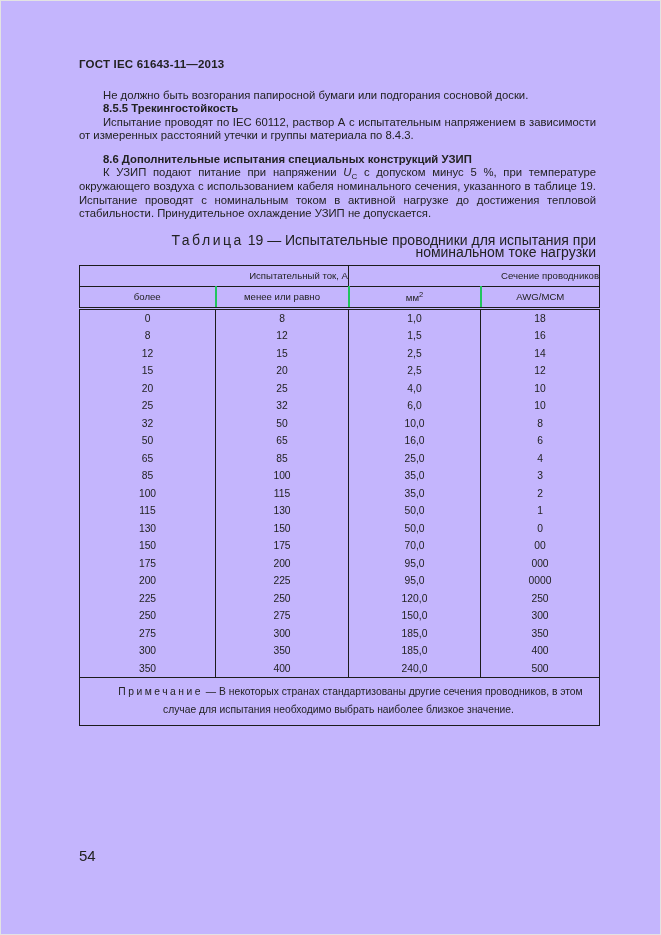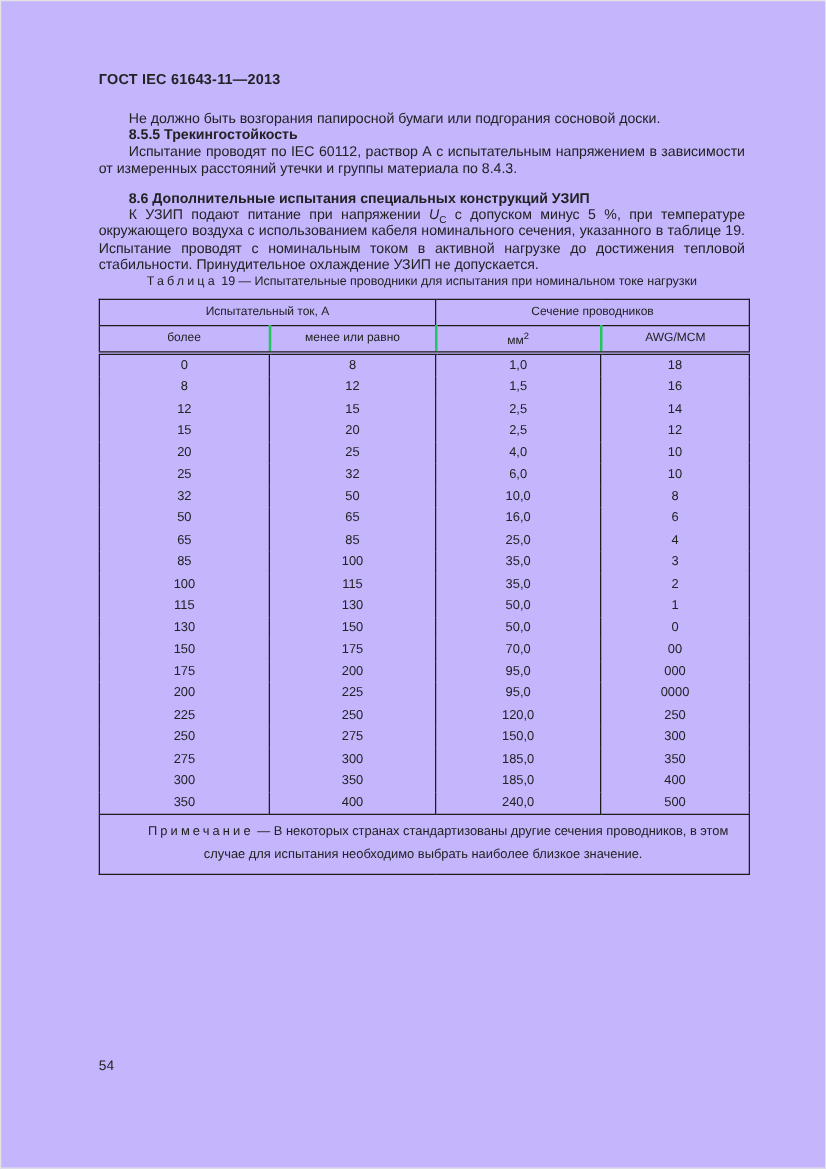--- a/index.html
+++ b/index.html
@@ -38,40 +38,41 @@
   .gap-lg { margin-top: 10px; }
   .gap-md { margin-top: 10px; }
   .sym { font-style: italic; }
   sub.subsym {
     font-size: 8px;
     vertical-align: baseline;
     position: relative; top: 2.5px;
     font-style: normal;
   }
   .caption {
-    font-size: 10px;
+    margin-top: 13px;
+    font-size: 14px;
     line-height: 12px;
     text-indent: 0;
-    text-align: center;
+    text-align: right;
   }
   .spaced { letter-spacing: 2.5px; }
   table.gost {
     margin-top: 7px;
     width: 520px;
     border-collapse: collapse;
     border: 1.5px solid #1c1c1c;
     table-layout: fixed;
   }
   table.gost th {
     font-weight: normal;
     font-size: 9.6px;
     text-align: center;
     vertical-align: middle;
   }
-  tr.hdr-group th { height: 21px; border-bottom: 1px solid #1c1c1c; }
+  tr.hdr-group th { height: 21px; border-bottom: 1px solid #1c1c1c; text-align: right; }
   tr.hdr-group th.grp1 { border-right: 1px solid #1c1c1c; }
   tr.hdr-cols th { height: 22px; border-bottom: 3px double #1c1c1c; }
   tr.hdr-cols th + th { border-left: 2px solid #22c55e; }
   table.gost td {
     font-size: 10.3px;
     text-align: center;
     height: 17.5px;
     line-height: 17.5px;
     vertical-align: middle;
   }
@@ -81,21 +82,21 @@
     text-align: justify;
     font-size: 10.2px;
     line-height: 13px;
     height: auto;
     padding: 5px 6px 7px 4px;
     text-indent: 24px;
   }
   .page-number {
     position: absolute;
     left: 78px; top: 846px;
-    font-size: 11px;
+    font-size: 15px;
   }
   sup.sq { font-size: 7.5px; vertical-align: super; }
 </style>
 </head>
 <body>
 
 <div class="page">
 
   <div class="doc-header">ГОСТ IEC 61643-11—2013</div>
 

